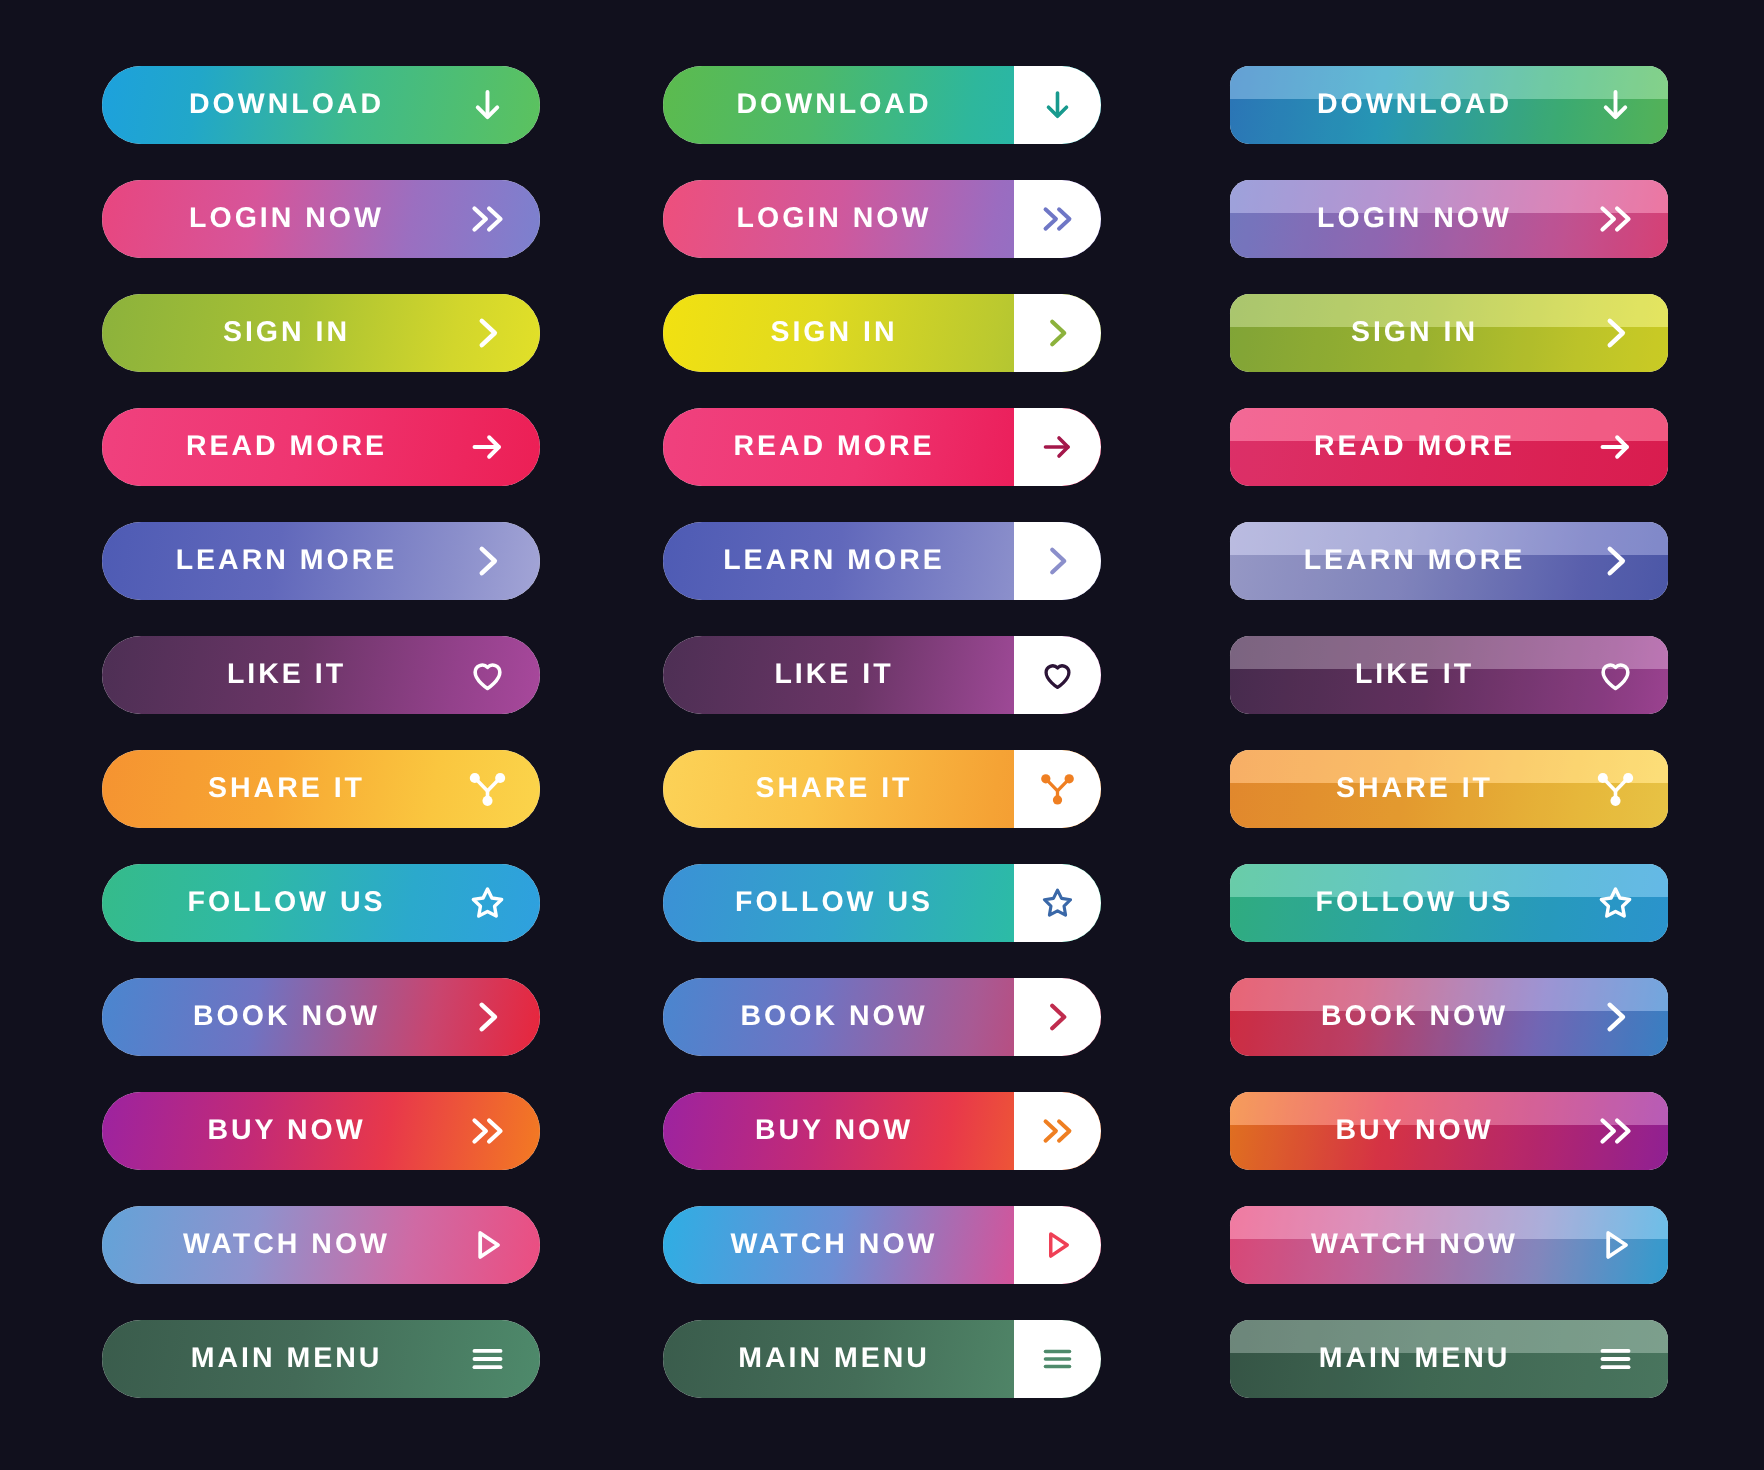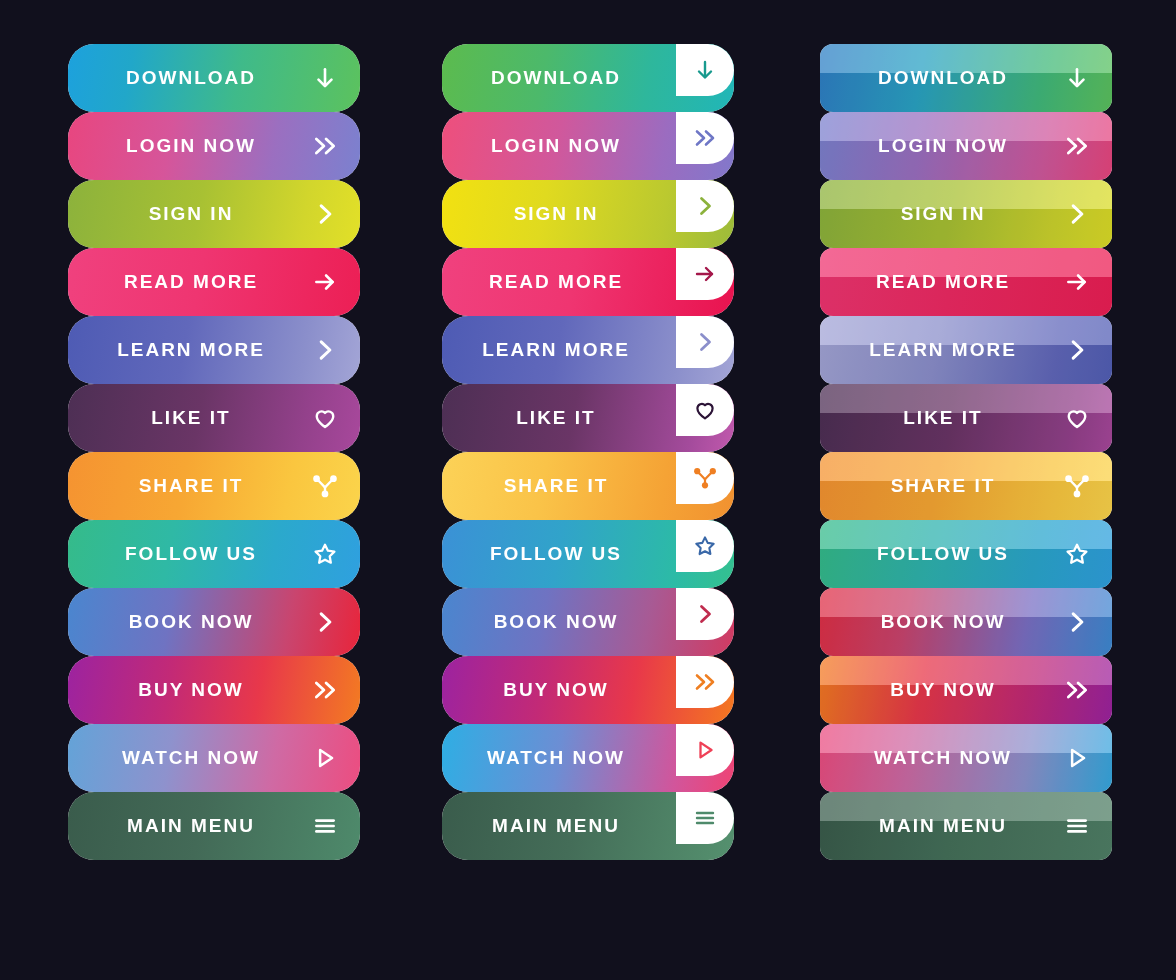--- a/index.html
+++ b/index.html
@@ -20,21 +20,22 @@
     width: 292px;
   }
   #col-1 { left: 68px; }
   #col-2 { left: 442px; }
   #col-3 { left: 820px; }
 
   .btn {
     position: relative;
     display: block;
     width: 292px;
-    height: 68px;
+    height: 52px;
+    margin-bottom: 24px;
     border: none;
     overflow: hidden;
     cursor: pointer;
     padding: 0;
   }
   
   .style-plain, .style-box { border-radius: 26px; }
   
   .style-gloss { border-radius: 13px; }
 

